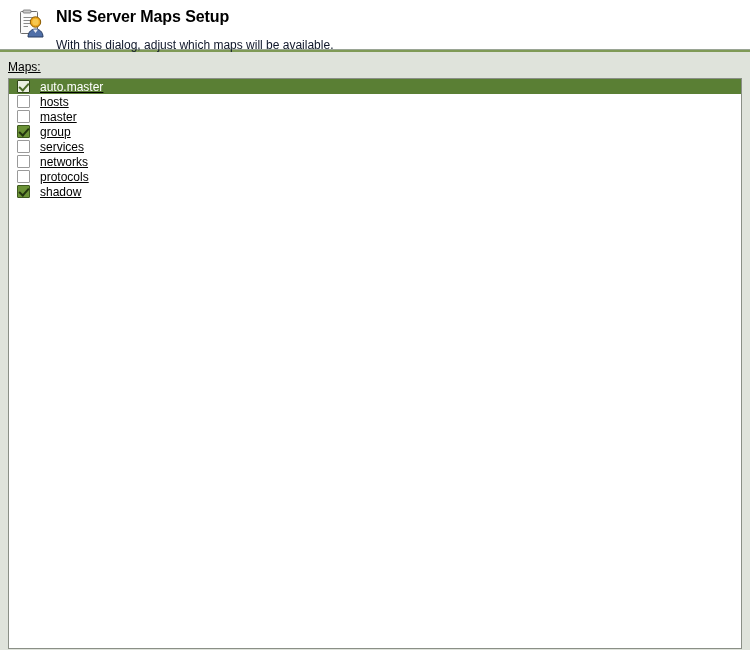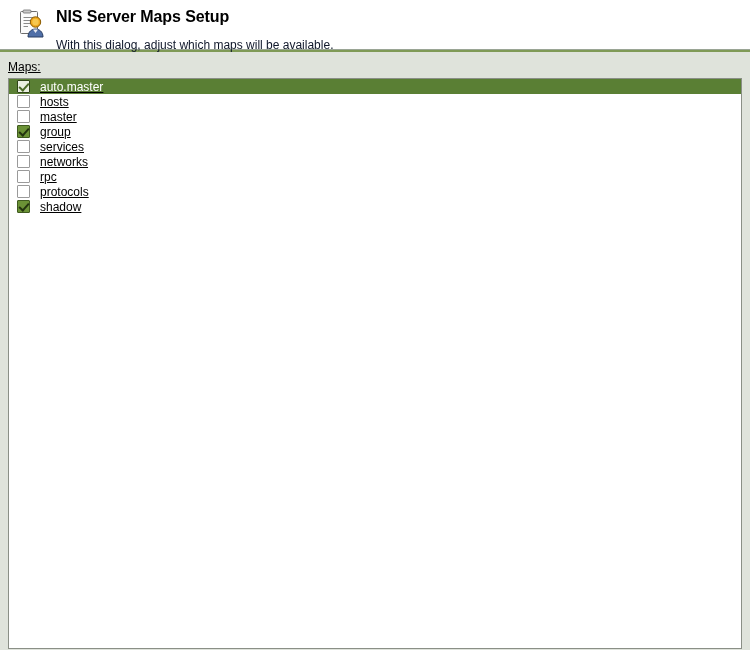--- a/index.html
+++ b/index.html
@@ -219,24 +219,20 @@
         <li class="row">
           <span class="cb"></span>
           <span class="label">services</span>
         </li>
         <li class="row">
           <span class="cb"></span>
           <span class="label">networks</span>
         </li>
         <li class="row">
           <span class="cb"></span>
-          <span class="label">rpc</span>
-        </li>
-        <li class="row">
-          <span class="cb"></span>
           <span class="label">protocols</span>
         </li>
         <li class="row">
           <span class="cb checked"></span>
           <span class="label">shadow</span>
         </li>
       </ul>
   </div>
 
 </div>

